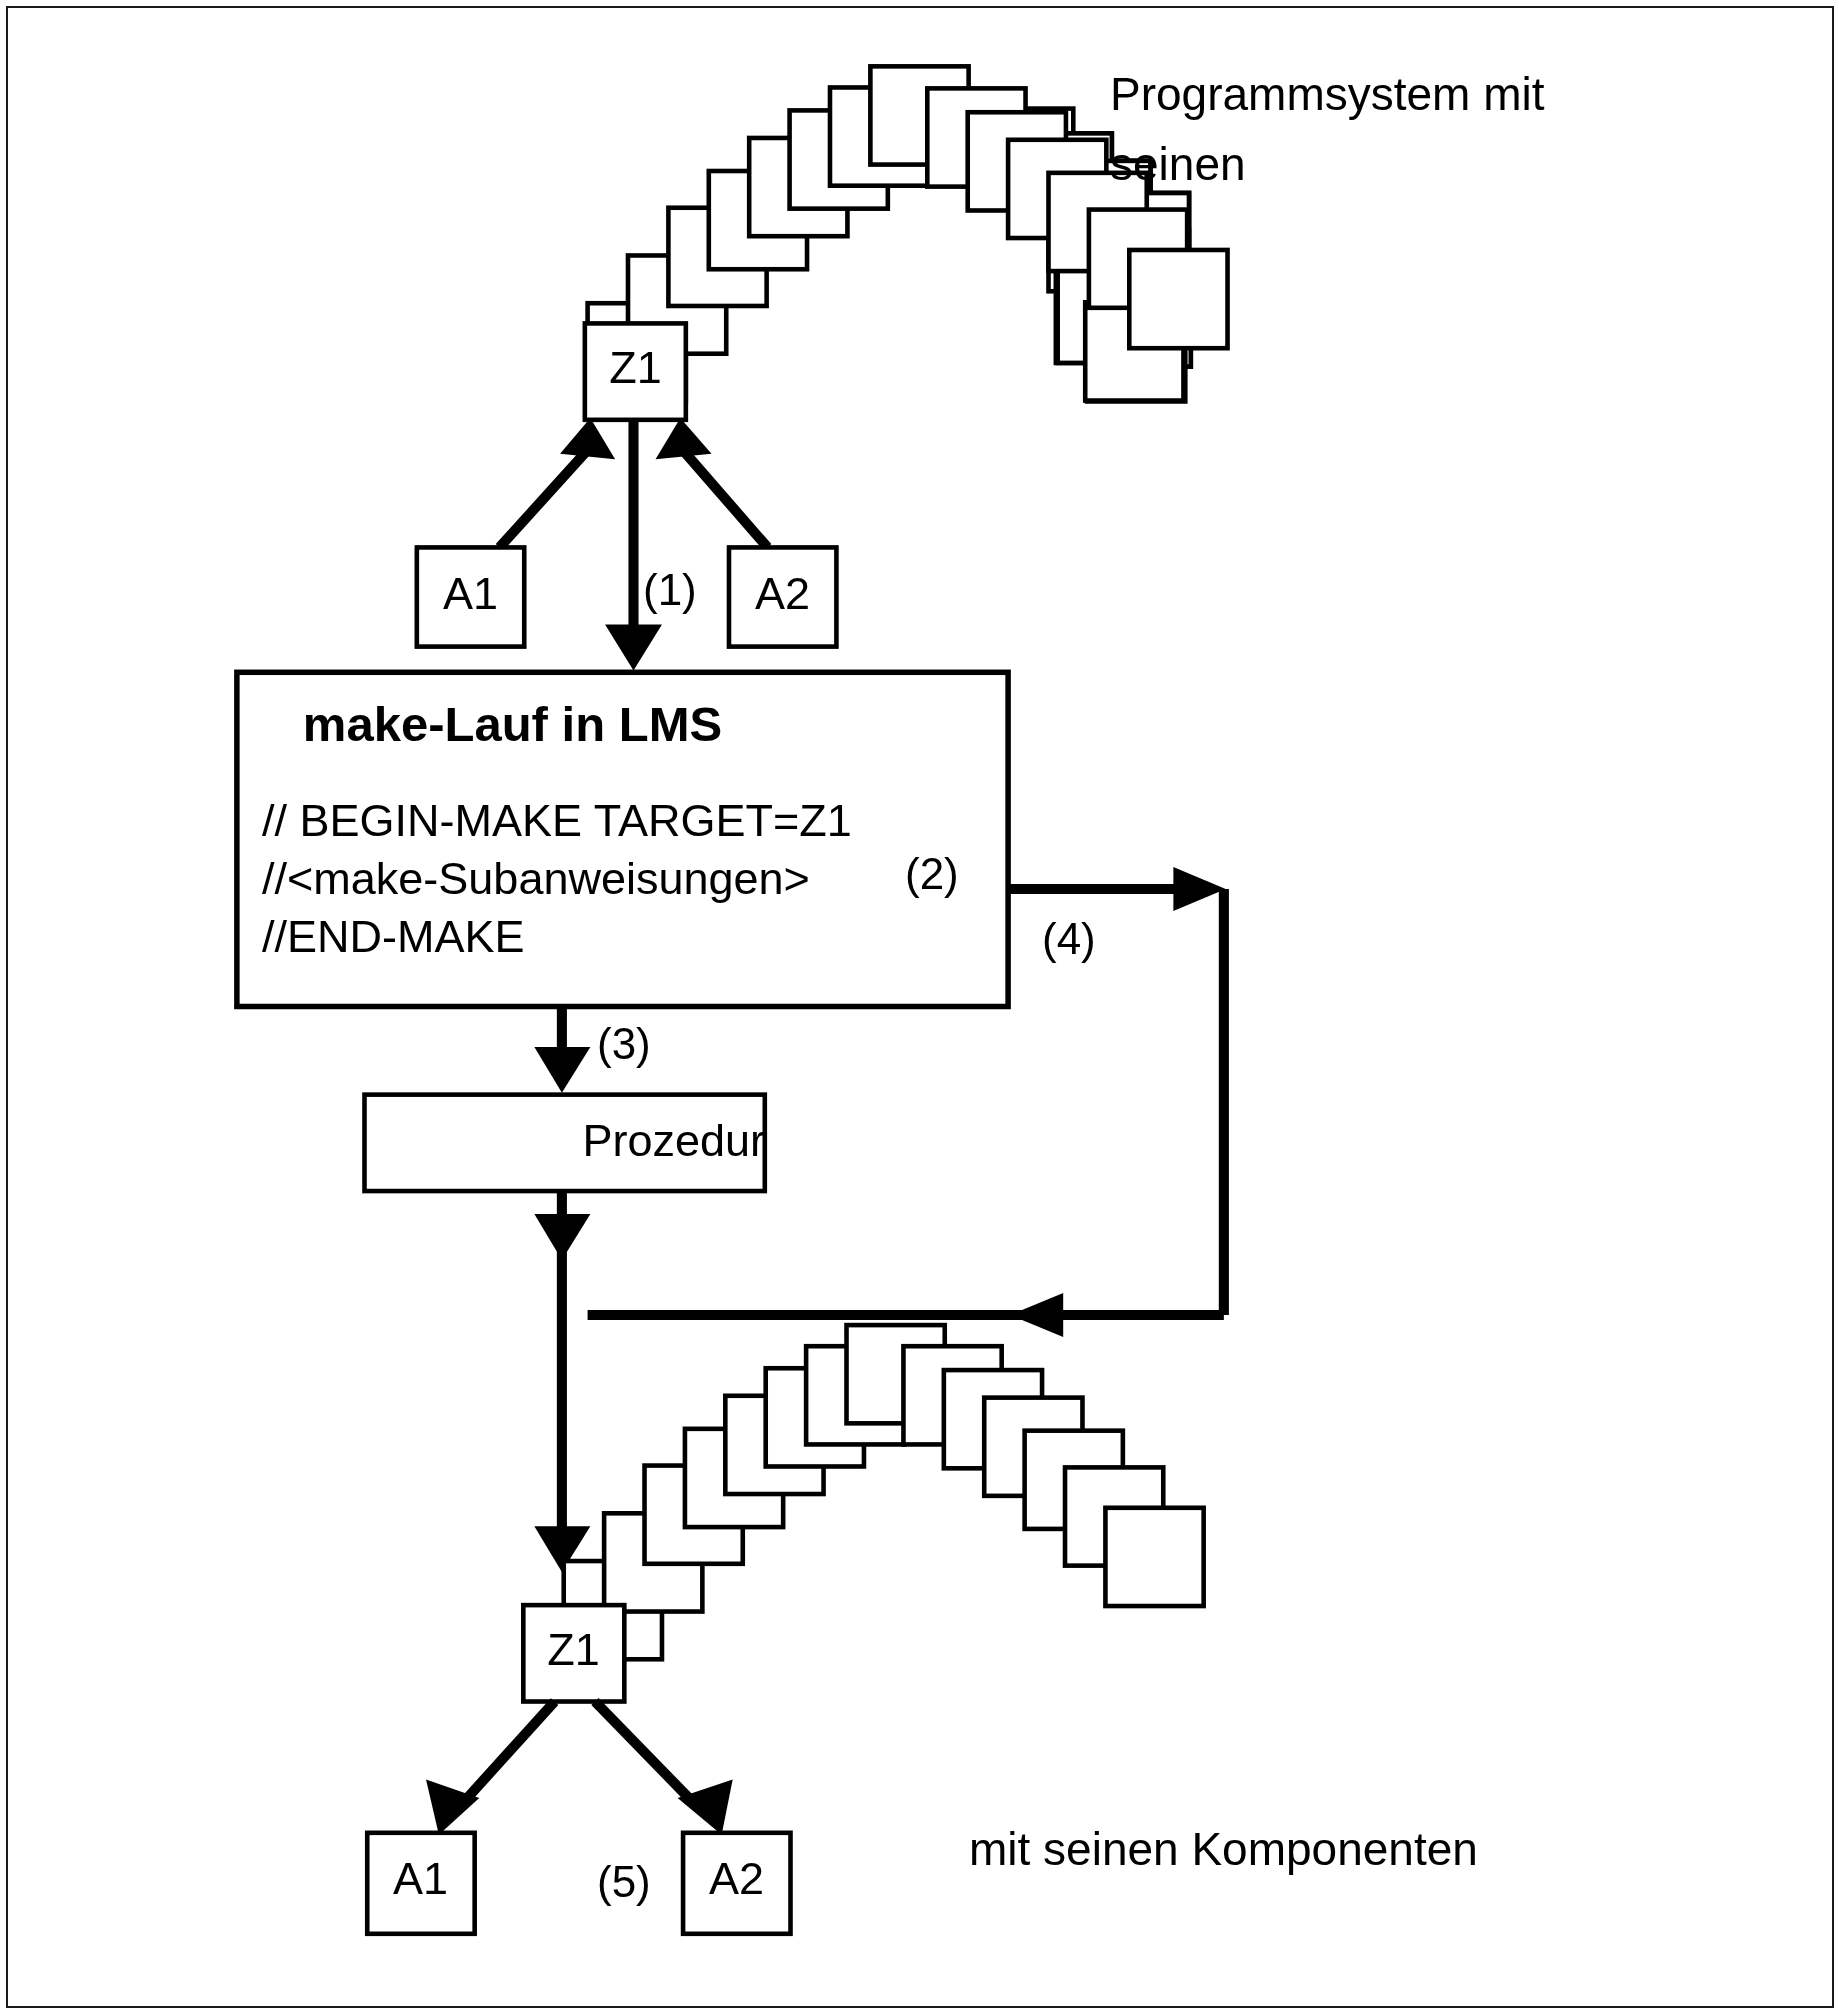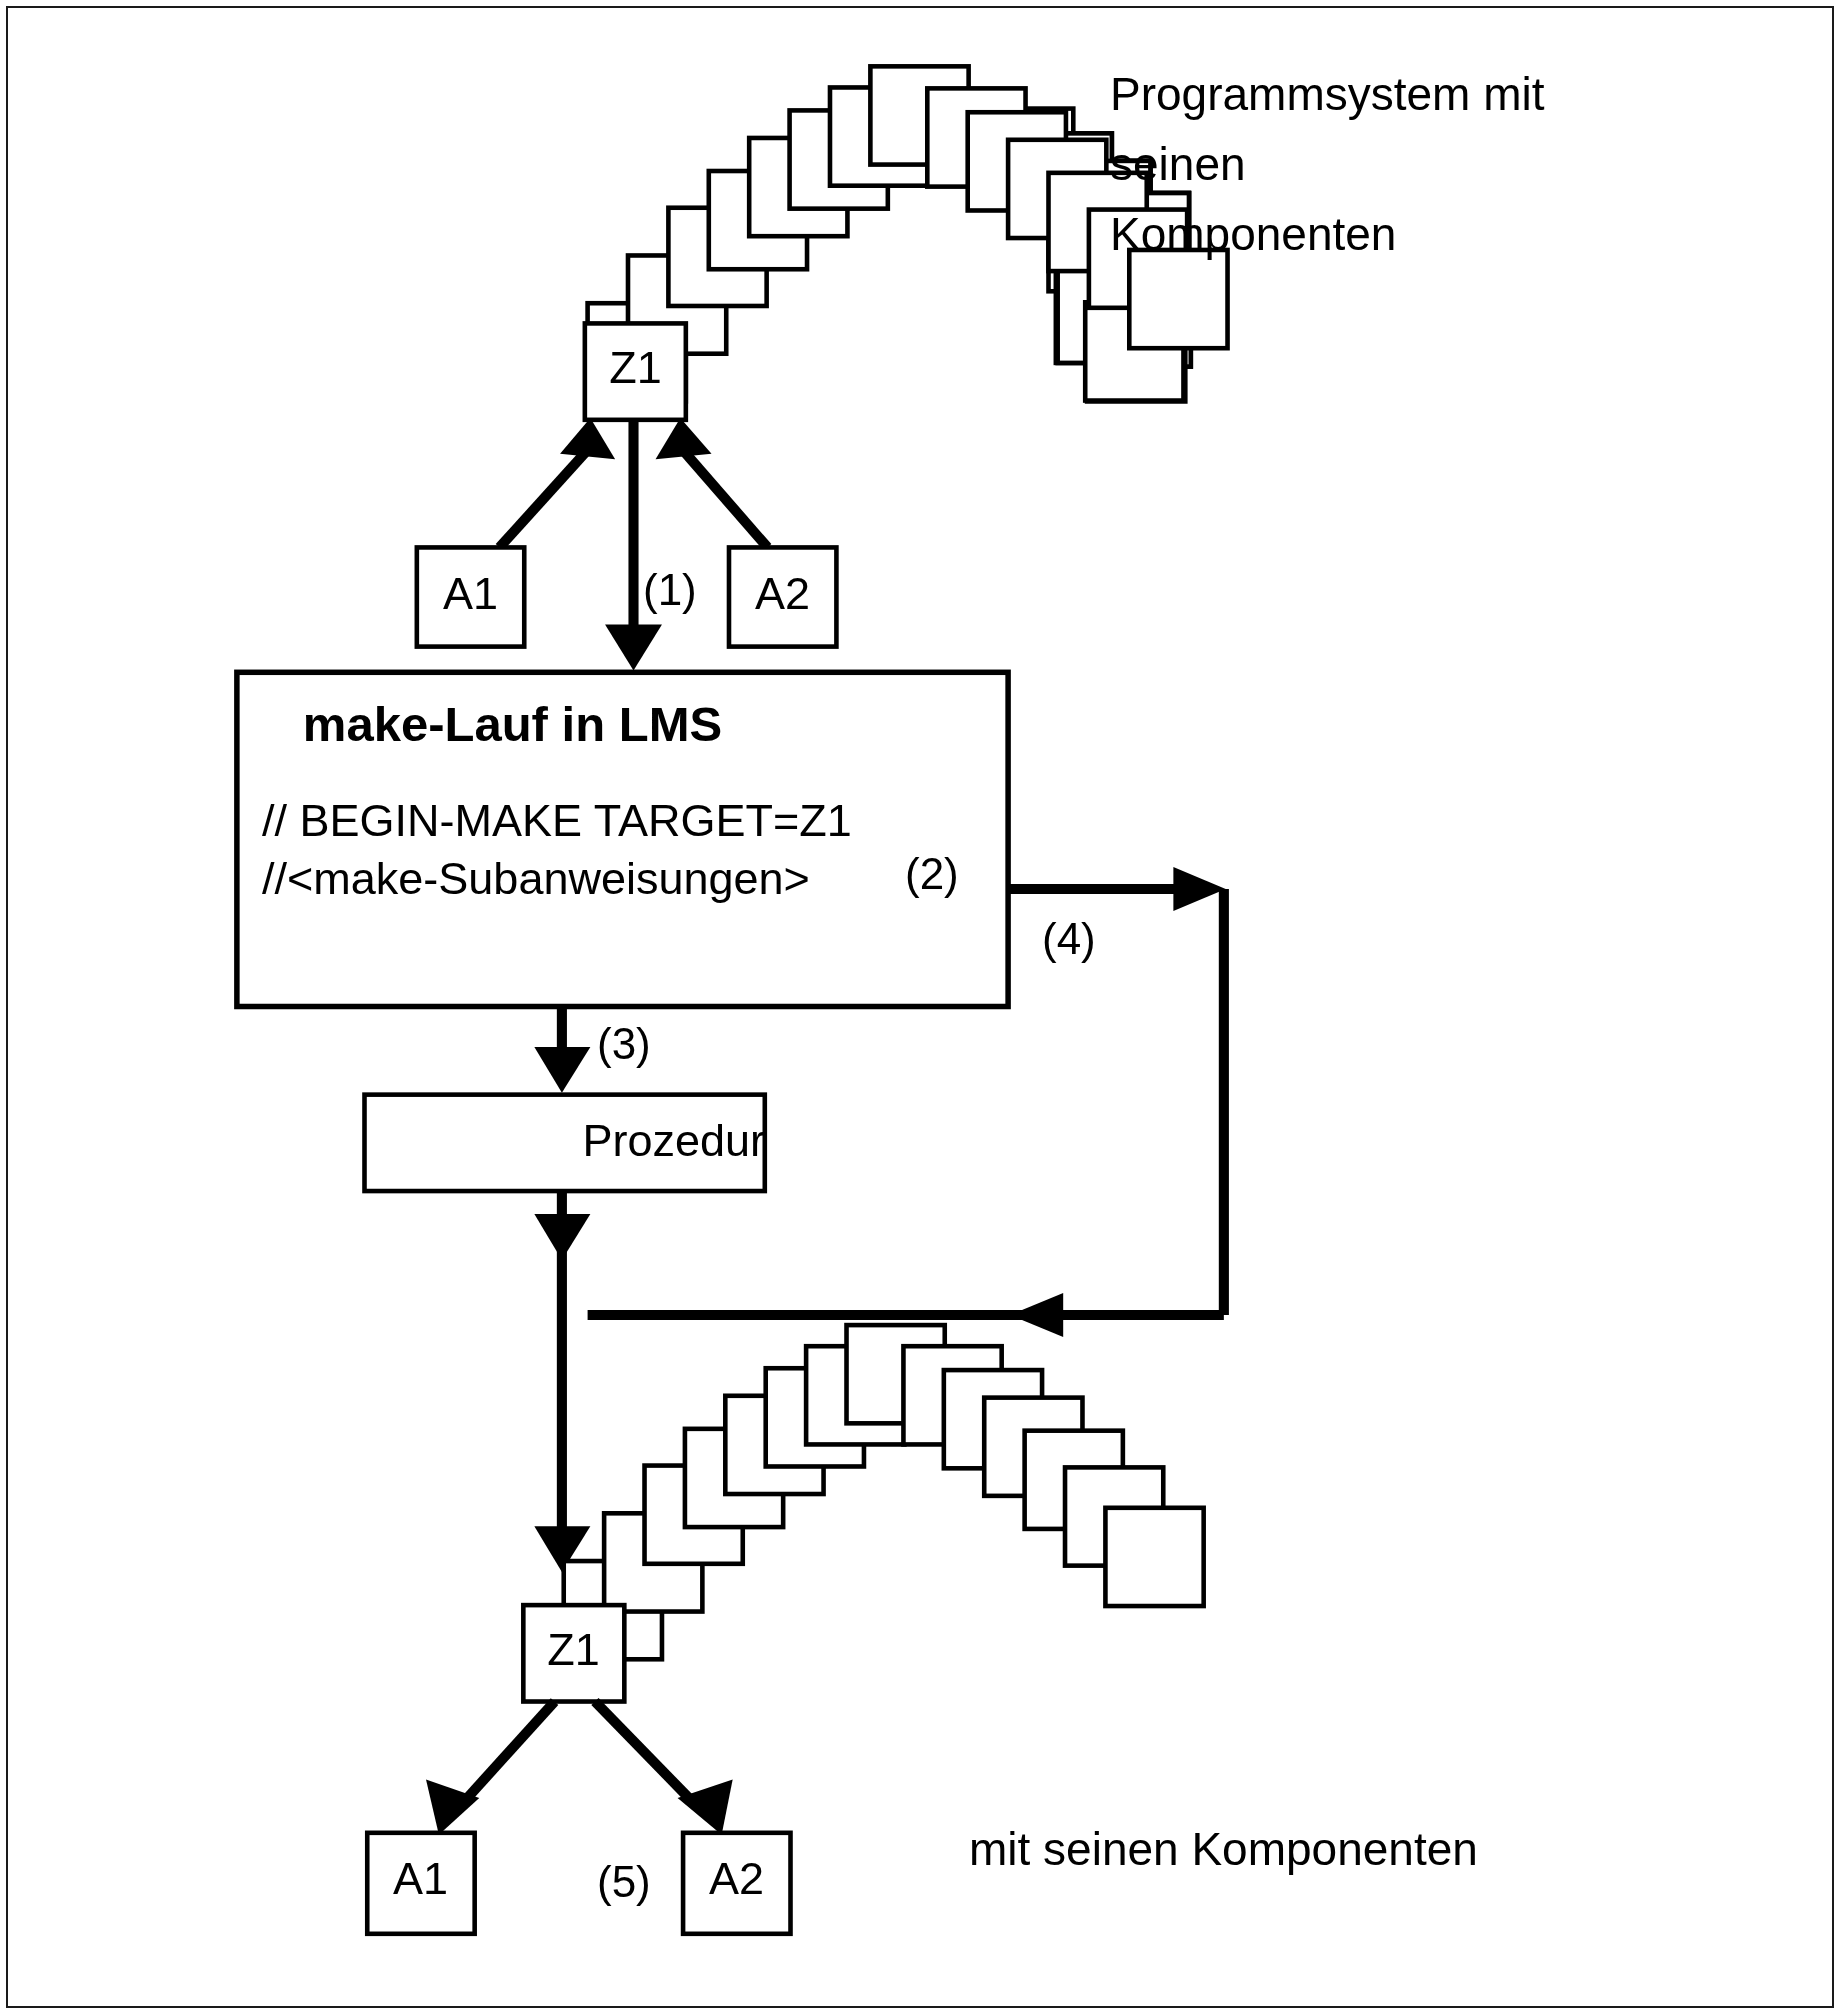--- a/index.html
+++ b/index.html
@@ -180,35 +180,35 @@
     </g>
 
     <g>
       <rect class="boxline" x="400" y="1996" width="117" height="110"></rect>
       <rect class="boxline" x="744" y="1996" width="117" height="110"></rect>
     </g>
   </svg>
 
   <div style="position:absolute;left:1110px;top:59px;width:569px;line-height:70px;">
     <div class="txt lbl-caption">Programmsystem mit seinen</div>
-    <div class="txt lbl-caption">Komponenten</div>
   </div>
 
   <div style="position:absolute;left:585px;top:342px;width:101px;text-align:center;" class="txt lbl-node">Z1</div>
 
   <div style="position:absolute;left:417px;top:568px;width:107px;text-align:center;" class="txt lbl-node">A1</div>
   <div style="position:absolute;left:729px;top:568px;width:107px;text-align:center;" class="txt lbl-node">A2</div>
 
   <div style="position:absolute;left:643px;top:565px;" class="txt lbl-step">(1)</div>
 
   <div style="position:absolute;left:237px;top:696px;width:551px;text-align:center;" class="txt lbl-title">make-Lauf in LMS</div>
 
   <div style="position:absolute;left:262px;top:792px;line-height:58px;">
     <div class="txt lbl-code">// BEGIN-MAKE TARGET=Z1</div>
     <div class="txt lbl-code">//&lt;make-Subanweisungen&gt;</div>
+    <div class="txt lbl-code">//END-MAKE</div>
   </div>
 
   <div style="position:absolute;left:905px;top:849px;" class="txt lbl-step">(2)</div>
 
   <div style="position:absolute;left:1042px;top:914px;" class="txt lbl-step">(4)</div>
 
   <div style="position:absolute;left:597px;top:1019px;" class="txt lbl-step">(3)</div>
 
   <div style="position:absolute;left:365px;top:1115px;width:400px;text-align:right;" class="txt lbl-node">Prozedur</div>
 

